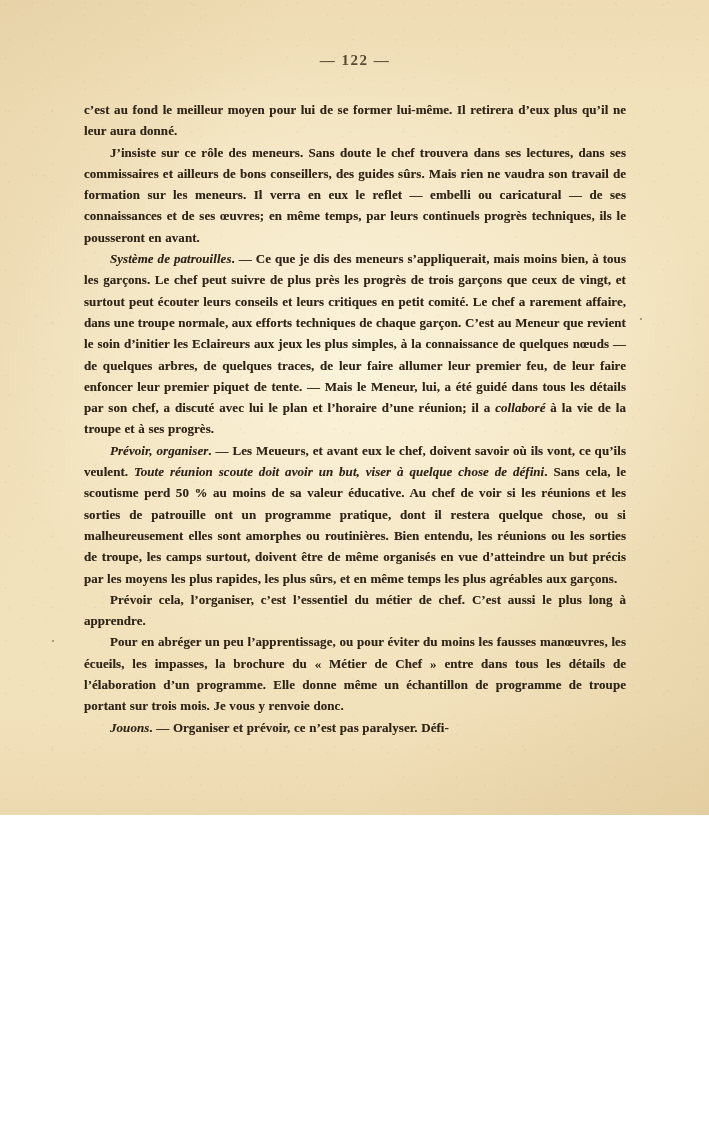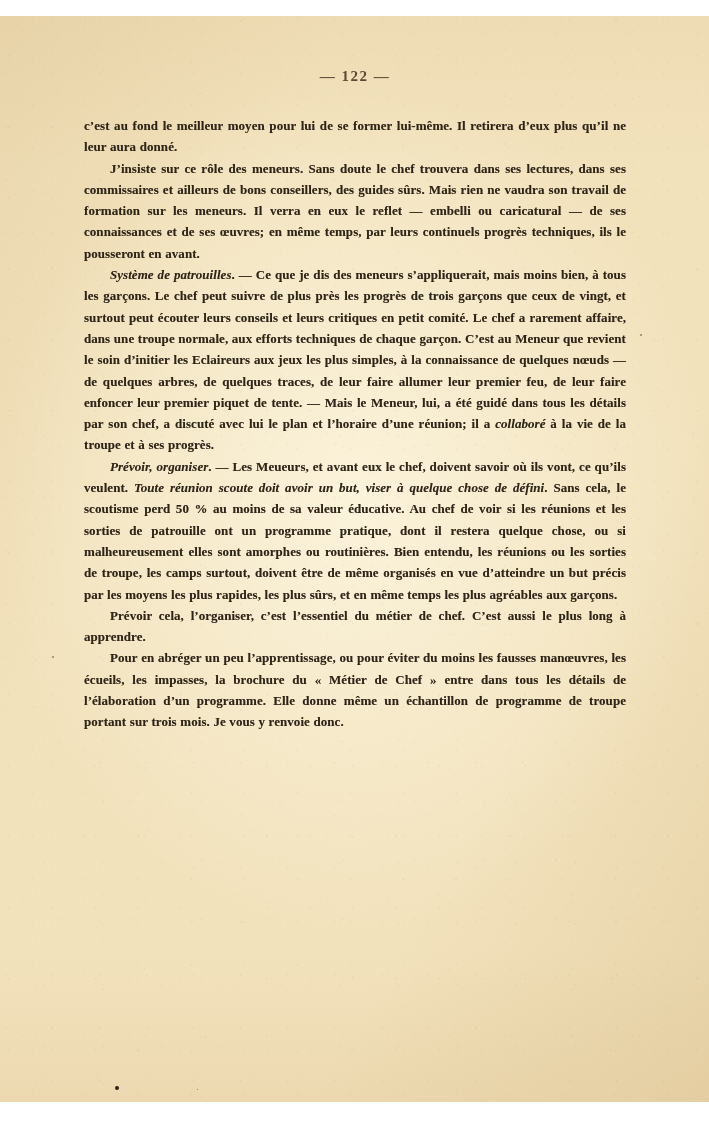--- a/index.html
+++ b/index.html
@@ -5,22 +5,22 @@
 <style>
   html, body {
     margin: 0;
     padding: 0;
     background: #ffffff;
   }
 
   .page {
     position: relative;
     width: 709px;
-    height: 1086px;
-    margin: 16px auto;
+    height: 815px;
+    margin: 0 auto;
     overflow: hidden;
     background-color: #f2e2bc;
     background-image:
       radial-gradient(ellipse 70% 55% at 50% 45%, rgba(255,250,232,0.70) 0%, rgba(255,250,232,0.0) 72%),
       linear-gradient(115deg, rgba(221,196,150,0.38) 0%, rgba(255,255,255,0.0) 28%),
       linear-gradient(300deg, rgba(216,189,140,0.42) 0%, rgba(255,255,255,0.0) 30%),
       linear-gradient(180deg, rgba(229,205,160,0.30) 0%, rgba(255,255,255,0) 14%, rgba(255,255,255,0) 86%, rgba(226,200,154,0.34) 100%);
   }
 
   
@@ -105,20 +105,21 @@
 
     <div class="folio">— 122 —</div>
 
     <div id="body-text">
         <p class="para noindent"><span>c’est au fond le meilleur moyen pour lui de se former lui-même. Il retirera d’eux plus qu’il ne leur aura donné.</span></p>
         <p class="para"><span>J’insiste sur ce rôle des meneurs. Sans doute le chef trouvera dans ses lectures, dans ses commissaires et ailleurs de bons conseillers, des guides sûrs. Mais rien ne vaudra son travail de formation sur les meneurs. Il verra en eux le reflet — embelli ou caricatural — de ses connaissances et de ses œuvres; en même temps, par leurs continuels progrès techniques, ils le pousseront en avant.</span></p>
         <p class="para"><i class="runhead">Système de patrouilles</i><span>. — Ce que je dis des meneurs s’appliquerait, mais moins bien, à tous les garçons. Le chef peut suivre de plus près les progrès de trois garçons que ceux de vingt, et surtout peut écouter leurs conseils et leurs critiques en petit comité. Le chef a rarement affaire, dans une troupe normale, aux efforts techniques de chaque garçon. C’est au Meneur que revient le soin d’initier les Eclaireurs aux jeux les plus simples, à la connaissance de quelques nœuds — de quelques arbres, de quelques traces, de leur faire allumer leur premier feu, de leur faire enfoncer leur premier piquet de tente. — Mais le Meneur, lui, a été guidé dans tous les détails par son chef, a discuté avec lui le plan et l’horaire d’une réunion; il a </span><i class="runhead">collaboré</i><span> à la vie de la troupe et à ses progrès.</span></p>
         <p class="para"><i class="runhead">Prévoir, organiser</i><span>. — Les Meueurs, et avant eux le chef, doivent savoir où ils vont, ce qu’ils veulent. </span><em class="emph-strong">Toute réunion scoute doit avoir un but, viser à quelque chose de défini</em><span>. Sans cela, le scoutisme perd 50 % au moins de sa valeur éducative. Au chef de voir si les réunions et les sorties de patrouille ont un programme pratique, dont il restera quelque chose, ou si malheureusement elles sont amorphes ou routinières. Bien entendu, les réunions ou les sorties de troupe, les camps surtout, doivent être de même organisés en vue d’atteindre un but précis par les moyens les plus rapides, les plus sûrs, et en même temps les plus agréables aux garçons.</span></p>
         <p class="para"><span>Prévoir cela, l’organiser, c’est l’essentiel du métier de chef. C’est aussi le plus long à apprendre.</span></p>
         <p class="para"><span>Pour en abréger un peu l’apprentissage, ou pour éviter du moins les fausses manœuvres, les écueils, les impasses, la brochure du « Métier de Chef » entre dans tous les détails de l’élaboration d’un programme. Elle donne même un échantillon de programme de troupe portant sur trois mois. Je vous y renvoie donc.</span></p>
+        <p class="para"><i class="runhead">Jouons</i><span>. — Organiser et prévoir, ce n’est pas paralyser. Défi-</span></p>
       </div>
 
   </div>
 
   <span class="speck" style="left:115px; top:1070px; width:4px; height:4px;"></span>
   <span class="speck" style="left:197px; top:1073px; width:1.4px; height:1.4px; opacity:.55;"></span>
   <span class="speck" style="left:402px; top:1105px; width:1.6px; height:1.6px; opacity:.5;"></span>
   <span class="speck" style="left:640px; top:318px; width:1.6px; height:1.6px; opacity:.45;"></span>
   <span class="speck" style="left:52px; top:640px; width:1.5px; height:1.5px; opacity:.4;"></span>
 

